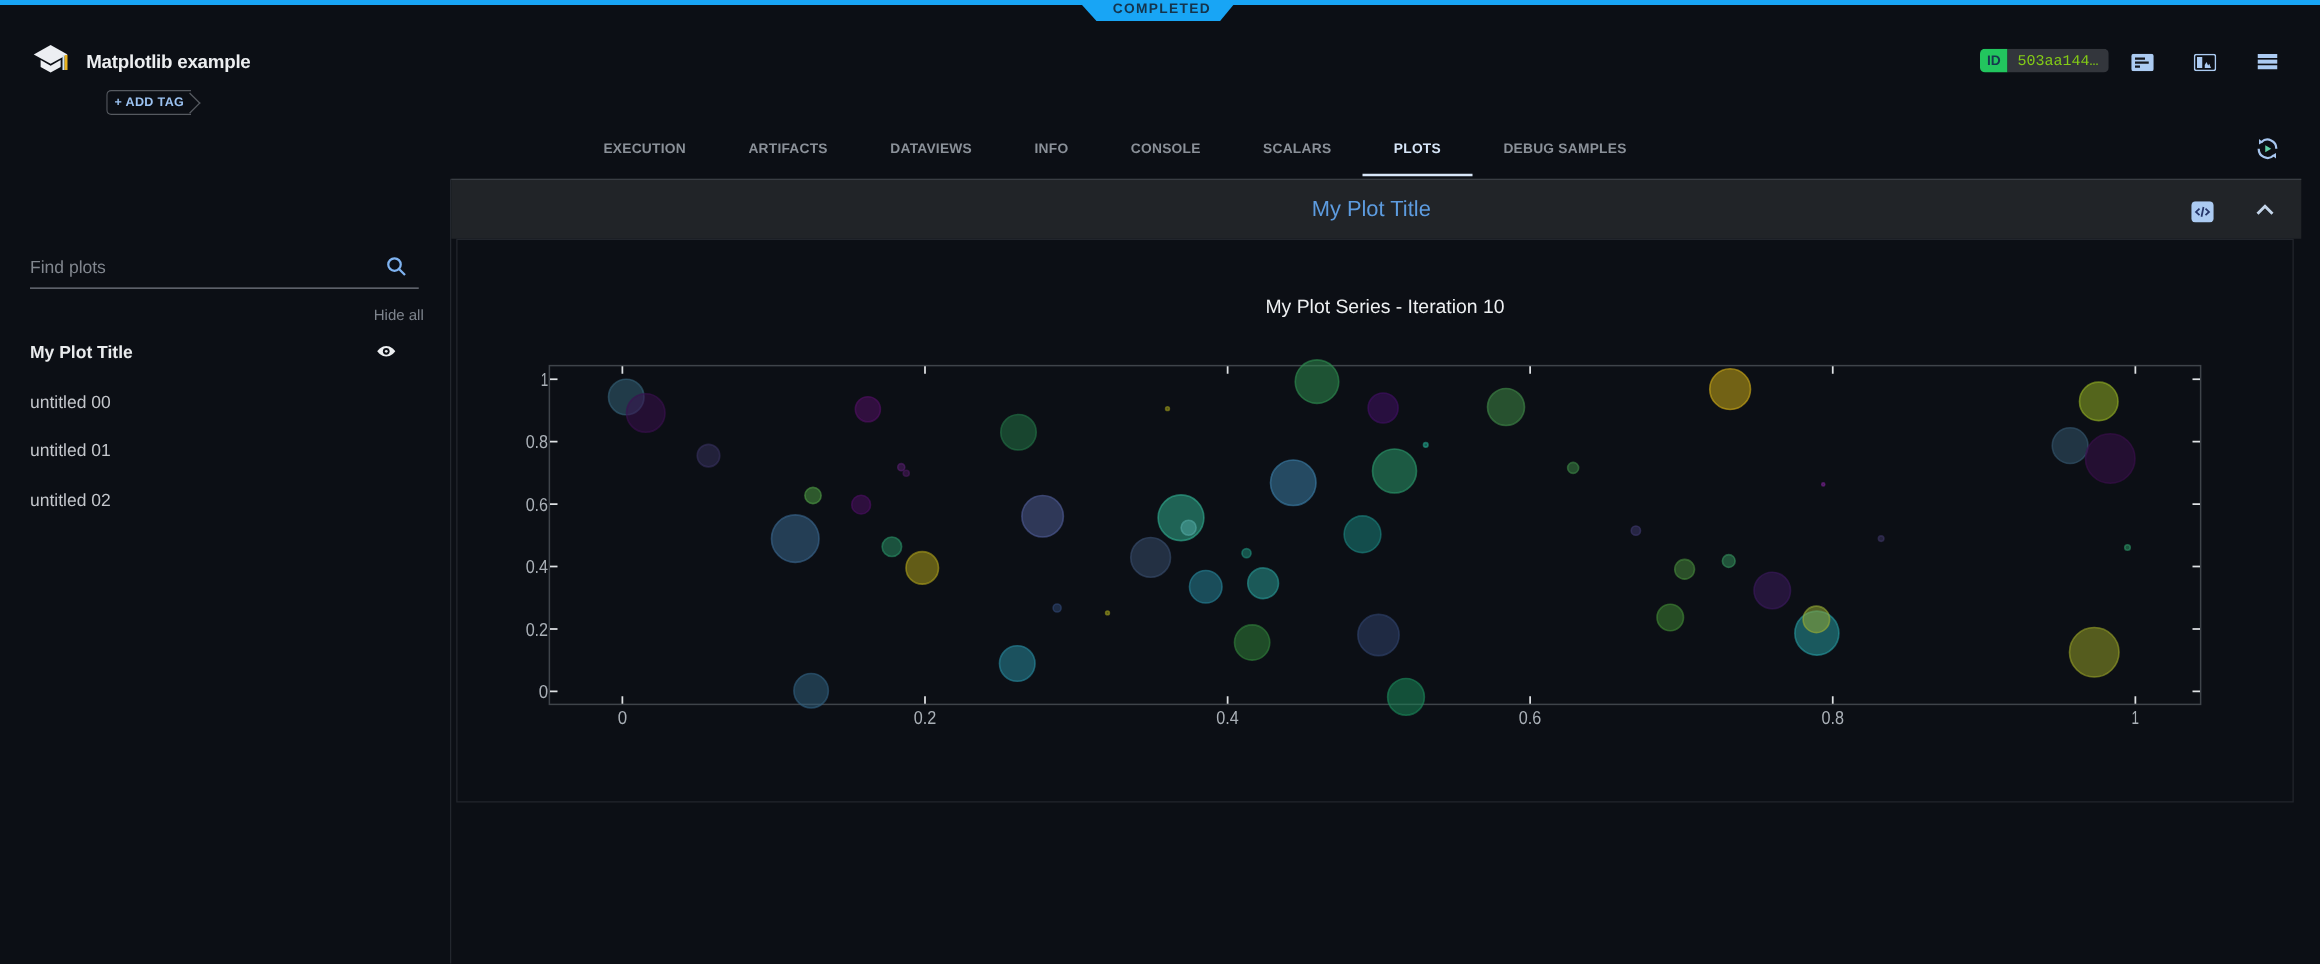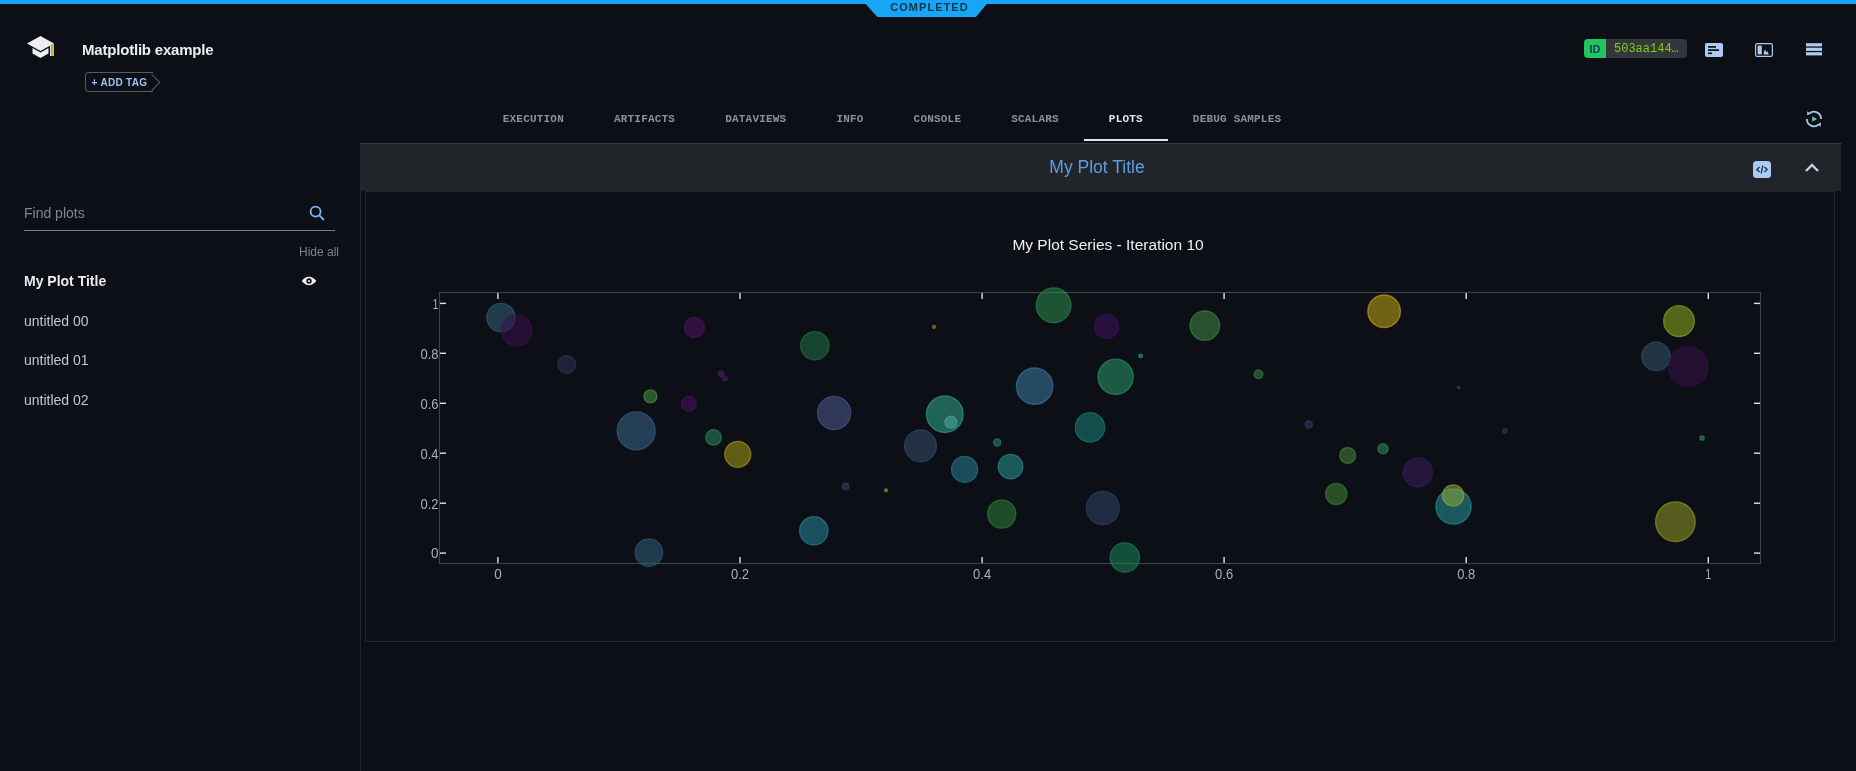--- a/index.html
+++ b/index.html
@@ -5,32 +5,32 @@
   html,body{margin:0;padding:0;}
   body{width:1856px;height:771px;background:#0c0f15;font-family:"Liberation Sans",sans-serif;position:relative;overflow:hidden;}
   .abs{position:absolute;}
   
   #topbar{left:0;top:0;width:1856px;height:4px;background:#18a5f5;}
   #ribbon{left:862px;top:0;width:128px;height:17px;background:#18a5f5;
     clip-path:polygon(0 0,100% 0,89% 100%,12% 100%);
     display:flex;align-items:flex-start;justify-content:center;}
   #ribbon span{color:#14344d;font-size:11px;font-weight:bold;letter-spacing:1.05px;padding-top:1px;padding-left:7px;}
   
-  #title{left:69px;top:41px;font-size:15px;font-weight:bold;color:#eceef0;letter-spacing:-0.2px;margin-left:13px;}
+  #title{left:69px;top:41px;font-size:15px;font-weight:bold;color:#eceef0;letter-spacing:-0.2px;}
   #addtag{left:85px;top:72px;width:67px;height:18px;border:1px solid #565a60;border-right:none;
     border-radius:4px 0 0 4px;color:#9cc3f2;font-size:10px;font-weight:bold;letter-spacing:.3px;
     display:flex;align-items:center;justify-content:center;}
   #addtag-tip{left:152px;top:73.5px;width:11.3px;height:11.3px;border-right:1px solid #565a60;border-top:1px solid #565a60;
     transform:rotate(45deg);transform-origin:top left;}
   
   #idchip{left:1584px;top:39px;height:19px;border-radius:4px;overflow:hidden;display:flex;}
   #idchip .l{background:#22c55e;color:#16384f;font-weight:bold;font-size:11px;width:22px;display:flex;align-items:center;justify-content:center;}
   #idchip .r{background:#33363c;color:#84cc16;font-family:"Liberation Mono",monospace;font-size:12px;display:flex;align-items:center;padding:0 8px;}
   
-  #tabs{left:0;top:97px;width:1784px;height:44px;display:flex;justify-content:center;font-family:Liberation Mono, monospace;}
+  #tabs{left:0;top:97px;width:1784px;height:44px;display:flex;justify-content:center;}
   #tabs .tab{padding:0 25px;display:flex;align-items:center;color:#8b9199;font-size:11px;font-weight:bold;letter-spacing:.2px;position:relative;}
   #tabs .tab.active{color:#d7e6f8;}
   #tabs .tab.active:after{content:"";position:absolute;left:0;right:0;bottom:0;height:2px;background:#d7e6f8;}
   
   #sideborder{left:360px;top:143px;width:1px;height:628px;background:#23272e;}
   #findplots{left:24px;top:205px;font-size:14px;color:#81868e;}
   #searchline{left:24px;top:230px;width:311px;height:1px;background:#787d85;}
   #hideall{left:299px;top:245px;font-size:12px;color:#7e848d;}
   #plotitem1{left:24px;top:273px;font-size:14px;font-weight:bold;color:#e9ebed;}
   .uitem{left:24px;font-size:14px;color:#c3c6cb;}

